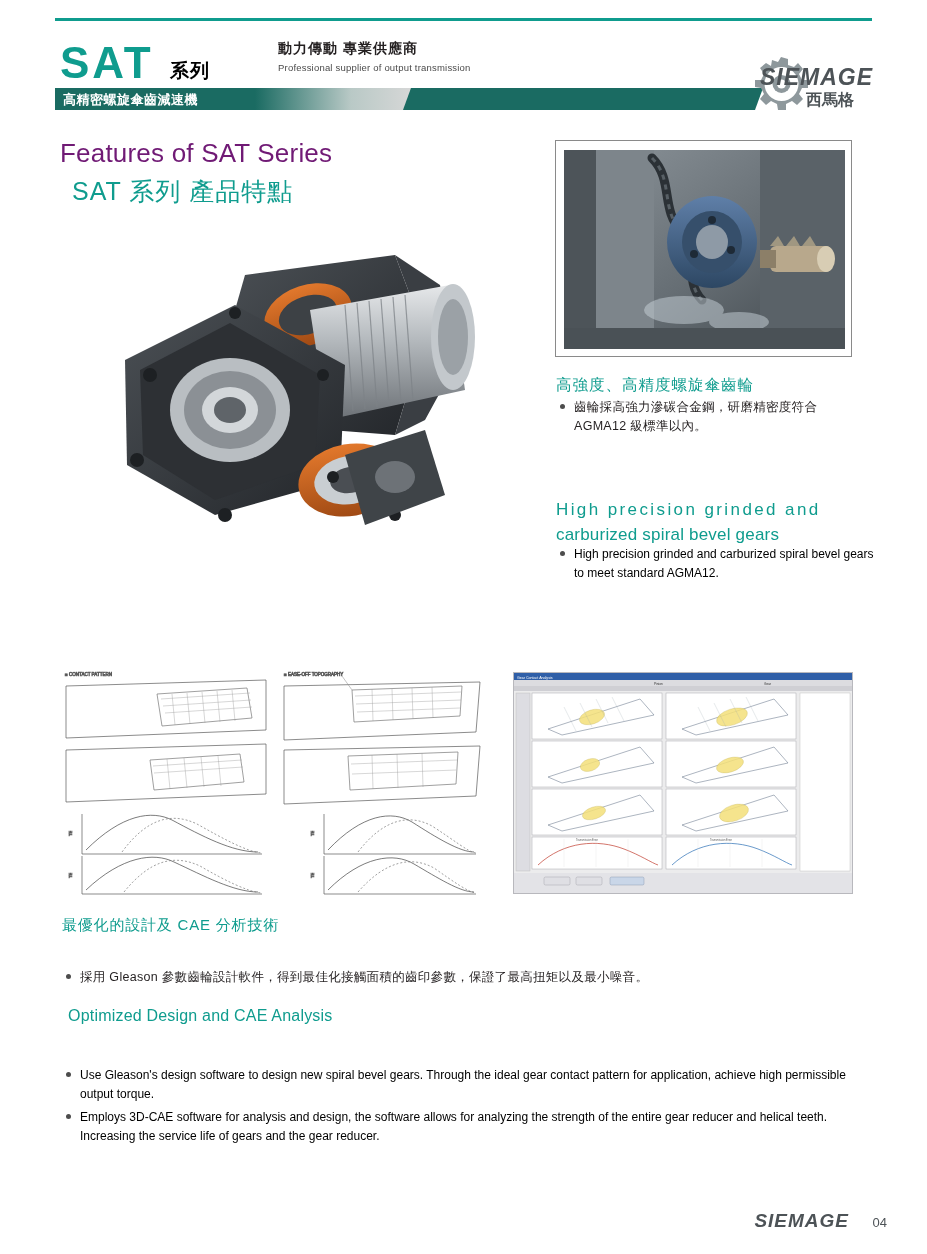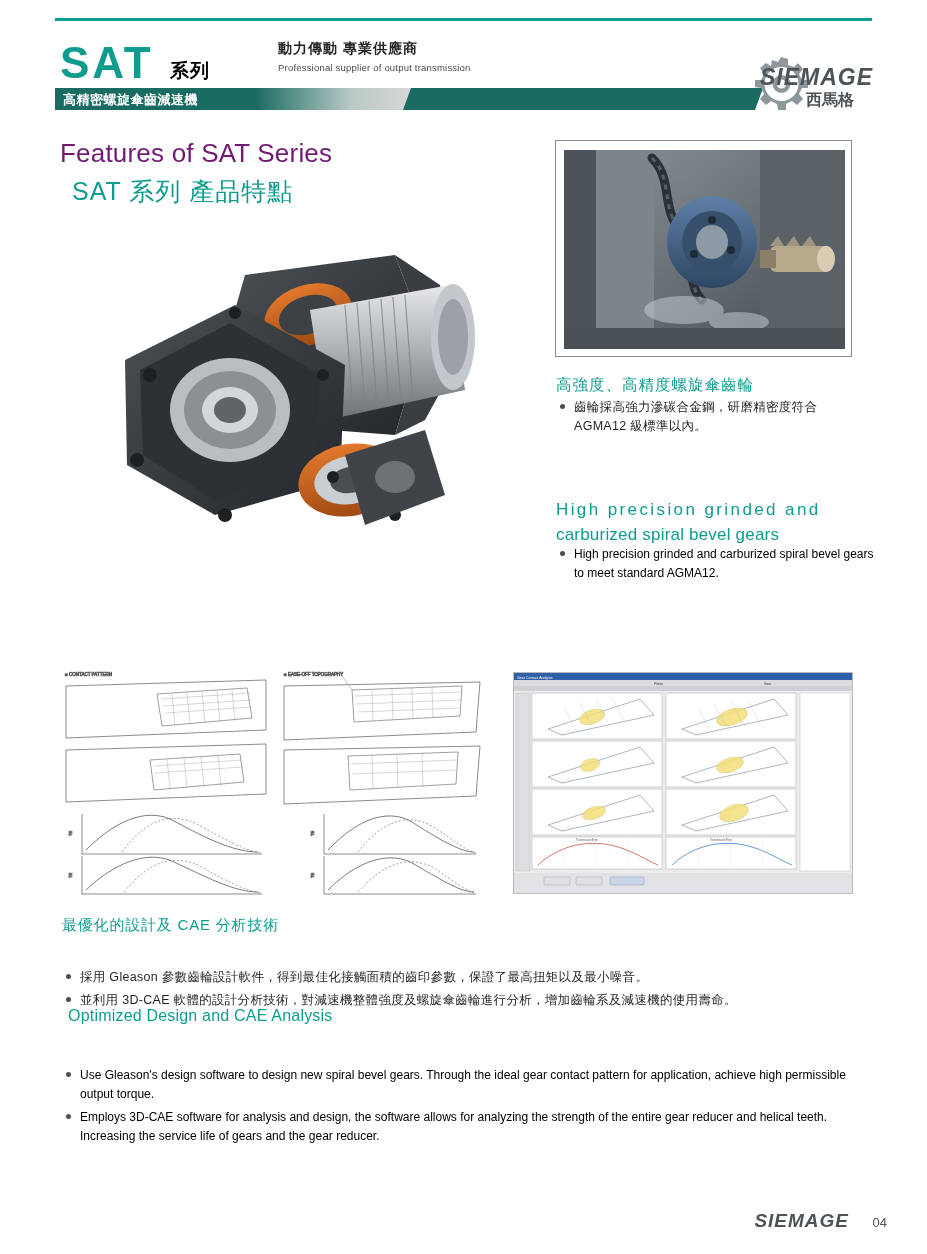--- a/index.html
+++ b/index.html
@@ -469,21 +469,20 @@
     <rect x="0" y="200" width="338" height="20" fill="#e3e3e7"></rect>
     <rect x="30" y="204" width="26" height="8" rx="1.5" fill="#dfdfe4" stroke="#9b9ba2" stroke-width="0.4"></rect>
     <rect x="62" y="204" width="26" height="8" rx="1.5" fill="#dfdfe4" stroke="#9b9ba2" stroke-width="0.4"></rect>
     <rect x="96" y="204" width="34" height="8" rx="1.5" fill="#c9d6e8" stroke="#7d8ea8" stroke-width="0.4"></rect>
   </svg>
 </div>
 
 <div class="sec-h-cn2">最優化的設計及 CAE 分析技術</div>
 <div class="bullet-list" style="left:64px; top:940px; width:790px;margin-top:28px;">
   <div class="bullet-item cn-b">採用 Gleason 參數齒輪設計軟件，得到最佳化接觸面積的齒印參數，保證了最高扭矩以及最小噪音。</div>
-  <div class="bullet-item cn-b">並利用 3D-CAE 軟體的設計分析技術，對減速機整體強度及螺旋傘齒輪進行分析，增加齒輪系及減速機的使用壽命。</div>
 </div>
 
 <div class="sec-h-en2">Optimized Design and CAE Analysis</div>
 <div class="bullet-list" style="left:64px; top:1030px; width:790px;margin-top:36px;">
   <div class="bullet-item en-b">Use Gleason's design software to design new spiral bevel gears.  Through the ideal gear contact pattern for application, achieve high permissible output torque.</div>
   <div class="bullet-item en-b">Employs 3D-CAE software for analysis and design, the software allows for analyzing the strength of the entire gear reducer and  helical teeth.  Increasing the service life of gears and the gear reducer.</div>
 </div>
 
 <div class="footer-logo">SIEMAGE</div>
 <div class="footer-page">04</div>

